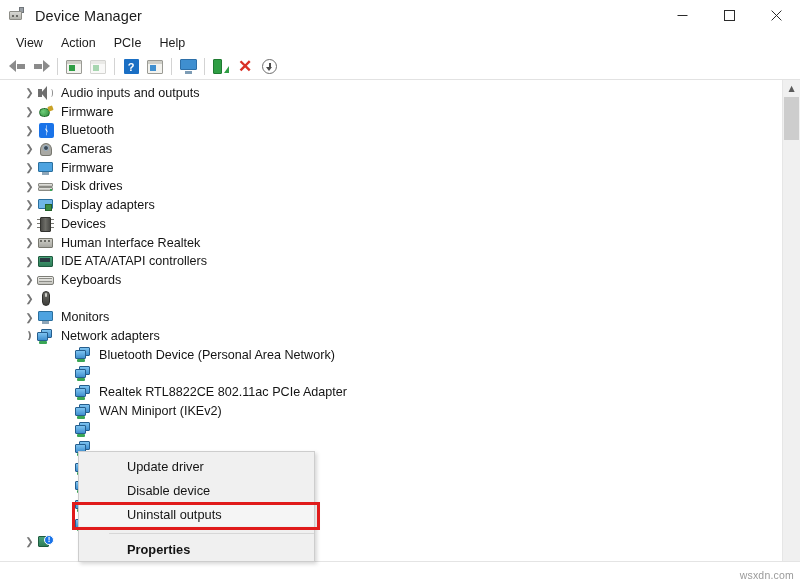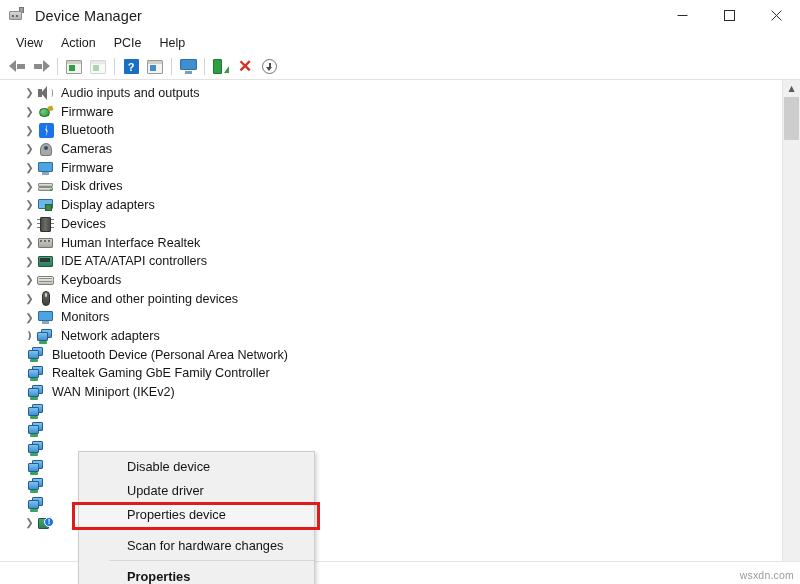--- a/index.html
+++ b/index.html
@@ -300,21 +300,21 @@
   .tree-row .t-icon {
     flex: 0 0 auto;
     width: 17px; height: 15px;
     margin-right: 7px;
     position: relative;
   }
   .tree-row .t-label { line-height: 1; }
 
   
   .lvl1 { padding-left: 22px; }
-  .lvl2 { padding-left: 28px; }
+  .lvl2 { padding-left: 75px; }
 
   
   .ic-speaker .cone {
     position: absolute; left: 1px; top: 3px;
     width: 4px; height: 8px; background: #6f6f6f;
   }
   .ic-speaker .horn {
     position: absolute; left: 4px; top: 0px;
     width: 0; height: 0;
     border-top: 7px solid transparent;
@@ -857,21 +857,20 @@
         </span>
         <span class="t-label">Keyboards</span>
       </div>
 
       <div class="tree-row lvl1">
         <span class="chev">❯</span>
         <span class="t-icon ic-mouse">
           <span class="body"></span>
             <span class="whl"></span>
         </span>
-        <span class="t-label">Mice and other pointing devices</span>
       </div>
 
       <div class="tree-row lvl1">
         <span class="chev">❯</span>
         <span class="t-icon ic-monitor">
           <span class="scr"></span>
             <span class="base"></span>
         </span>
         <span class="t-label">Monitors</span>
       </div>
@@ -894,43 +893,42 @@
         </span>
         <span class="t-label">Bluetooth Device (Personal Area Network)</span>
       </div>
 
       <div class="tree-row lvl2">
         <span class="t-icon ic-net">
           <span class="back"></span>
             <span class="front"></span>
             <span class="base"></span>
         </span>
-        <span class="t-label">Realtek Gaming GbE Family Controller</span>
-      </div>
-
+      </div>
 
       <div class="tree-row lvl2">
         <span class="t-icon ic-net">
           <span class="back"></span>
             <span class="front"></span>
             <span class="base"></span>
         </span>
-        <span class="t-label">WAN Miniport (IKEv2)</span>
-      </div>
-
-
+        <span class="t-label">Realtek RTL8822CE 802.11ac PCIe Adapter</span>
+      </div>
 
       <div class="tree-row lvl2">
         <span class="t-icon ic-net">
           <span class="back"></span>
             <span class="front"></span>
             <span class="base"></span>
         </span>
-        <span class="t-label"></span>
-      </div>
+        <span class="t-label">WAN Miniport (IKEv2)</span>
+      </div>
+
+
+
       <div class="tree-row lvl2">
         <span class="t-icon ic-net">
           <span class="back"></span>
             <span class="front"></span>
             <span class="base"></span>
         </span>
         <span class="t-label"></span>
       </div>
       <div class="tree-row lvl2">
         <span class="t-icon ic-net">
@@ -957,20 +955,28 @@
         <span class="t-label"></span>
       </div>
       <div class="tree-row lvl2">
         <span class="t-icon ic-net">
           <span class="back"></span>
             <span class="front"></span>
             <span class="base"></span>
         </span>
         <span class="t-label"></span>
       </div>
+      <div class="tree-row lvl2">
+        <span class="t-icon ic-net">
+          <span class="back"></span>
+            <span class="front"></span>
+            <span class="base"></span>
+        </span>
+        <span class="t-label"></span>
+      </div>
 
       <div class="tree-row lvl1">
         <span class="chev">❯</span>
         <span class="t-icon ic-warn">
           <span class="box"></span>
             <span class="bang">!</span>
         </span>
         <span class="t-label"></span>
       </div>
 
@@ -984,25 +990,24 @@
       <div class="vs-track-lower"></div>
       <div class="vs-arrow down">
         <span>▼</span>
       </div>
     </div>
   </div>
 
   <div class="bottom-strip"></div>
 
   <div class="ctx-menu">
+    <div class="ctx-item">Update driver</div>
     <div class="ctx-item">Disable device</div>
-    <div class="ctx-item">Update driver</div>
-    <div class="ctx-item ctx-highlight-row">Properties device</div>
+    <div class="ctx-item ctx-highlight-row">Uninstall outputs</div>
     <div class="ctx-sep"></div>
-    <div class="ctx-item">Scan for hardware changes</div>
     <div class="ctx-sep"></div>
     <div class="ctx-item bold">Properties</div>
   </div>
 
   <div class="red-box"></div>
 
   <div class="watermark">wsxdn.com</div>
 
 </div>
 

